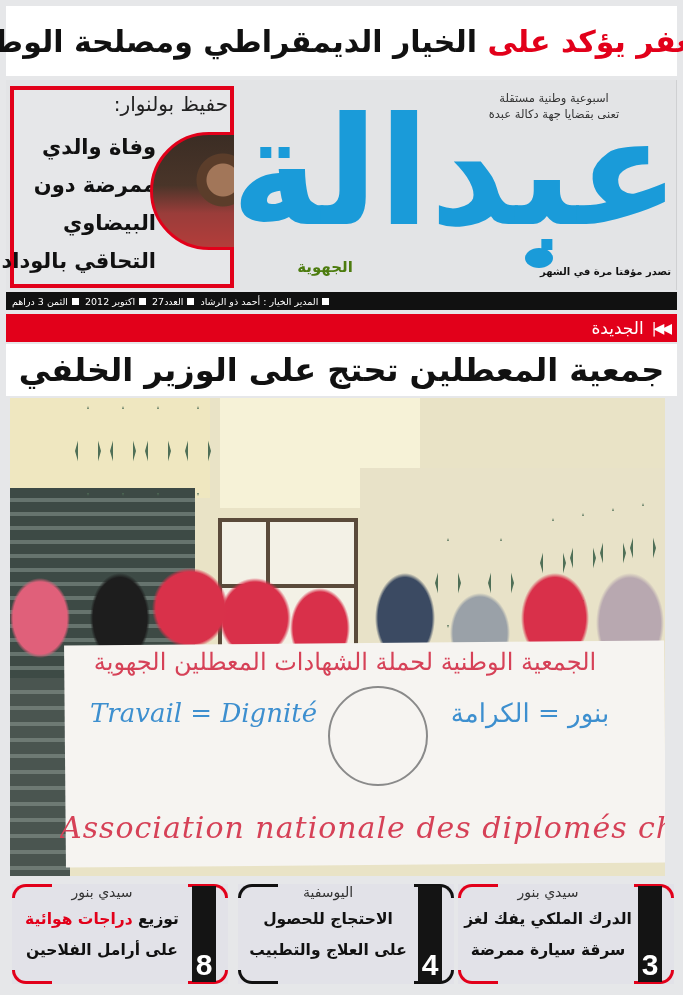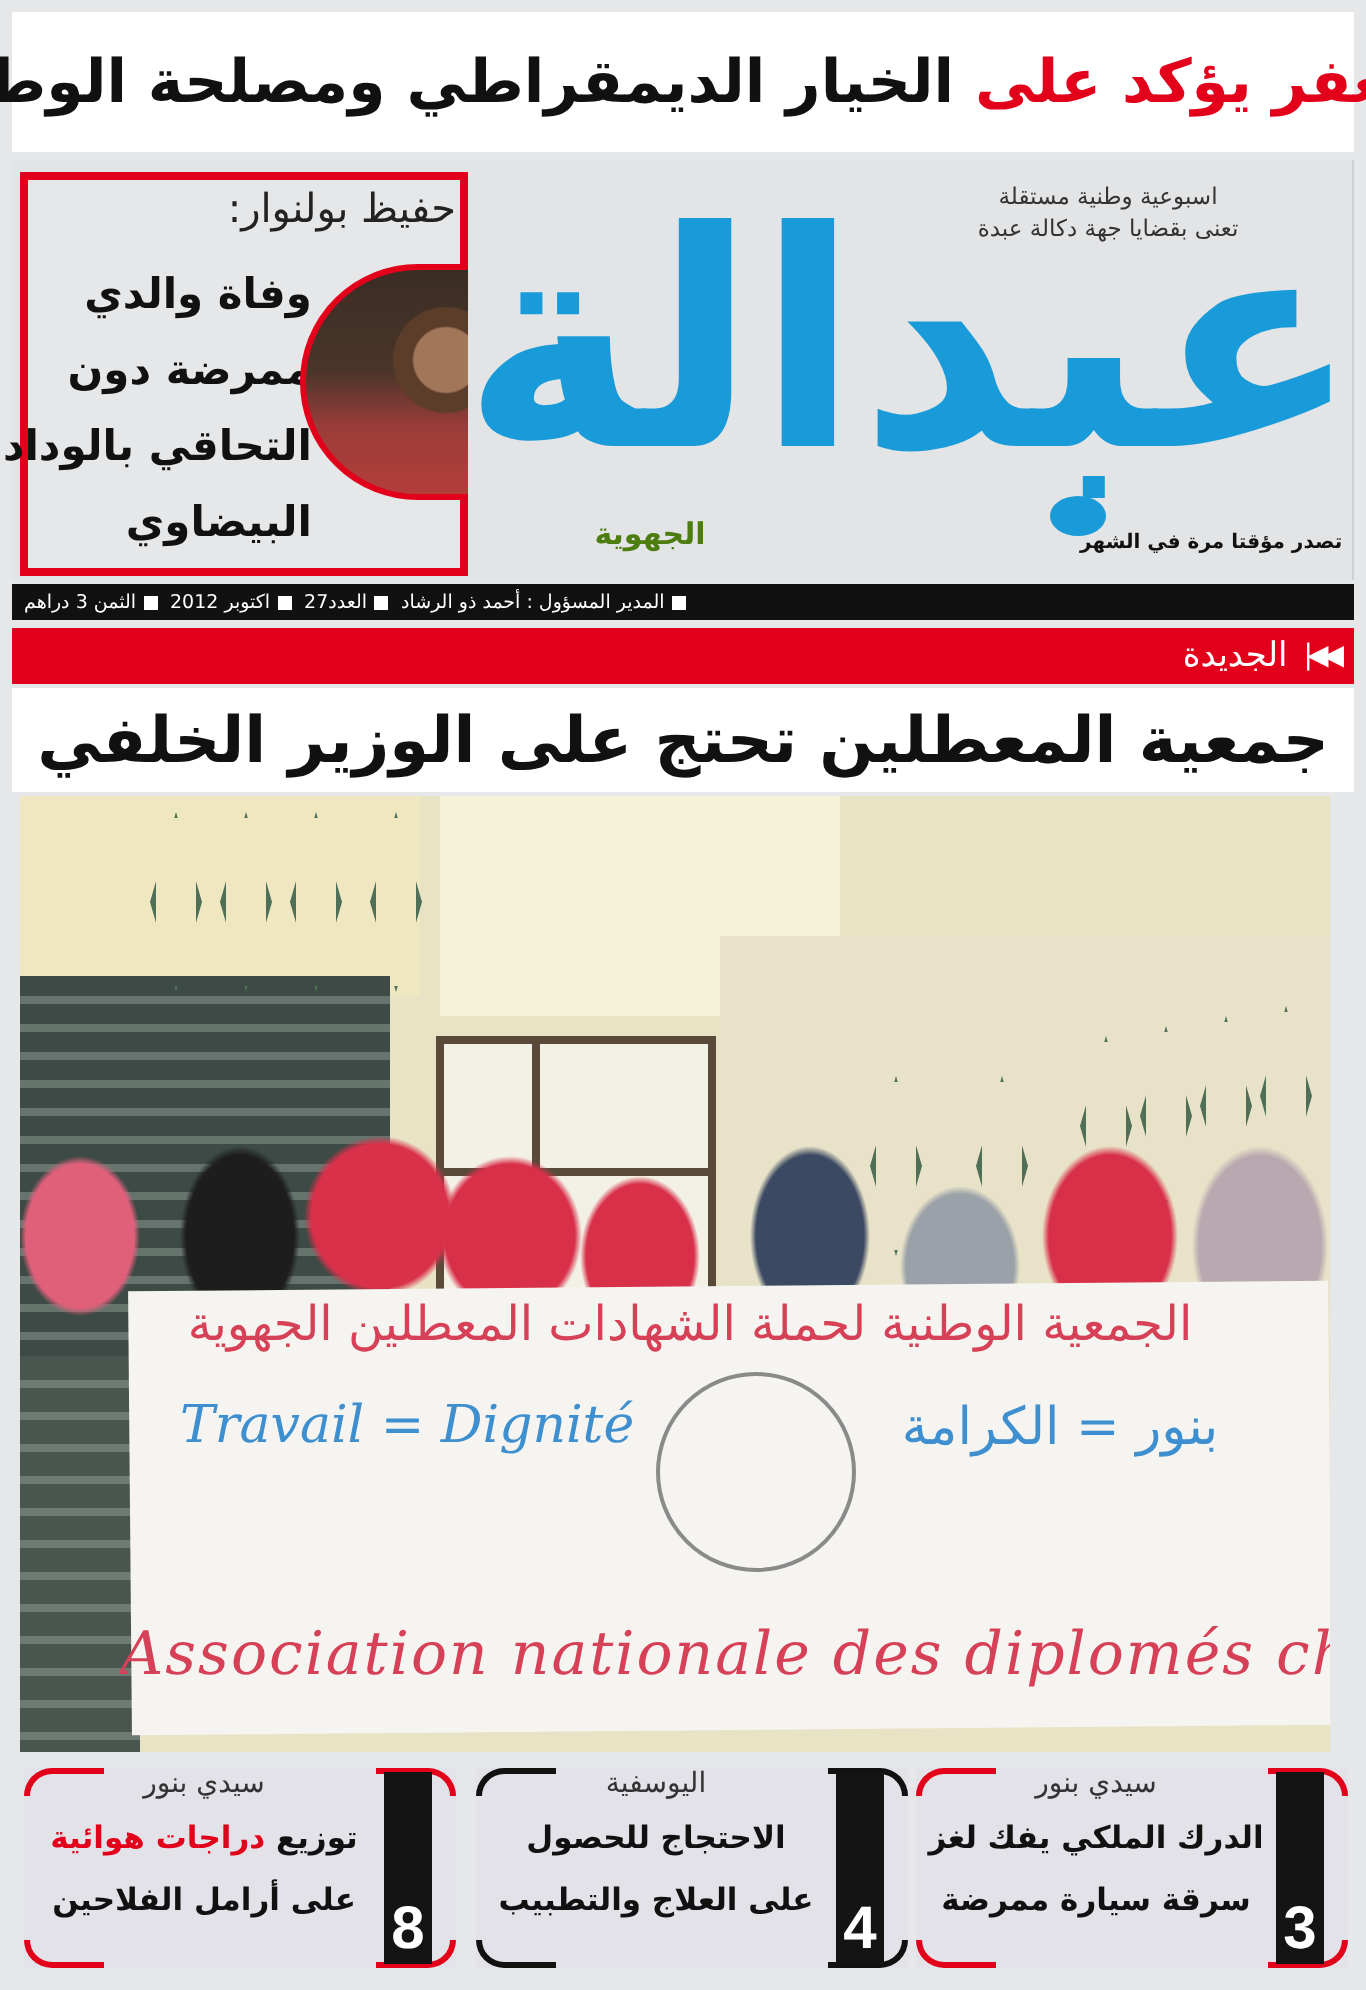--- a/index.html
+++ b/index.html
@@ -224,41 +224,41 @@
   </div>
 </div>
 
 <div class="abs masthead"></div>
 
 <div class="abs interview-box"></div>
 <div class="abs interview-name">حفيظ بولنوار:</div>
 <div class="abs interview-quote">
   <div>وفاة والدي</div>
   <div>ممرضة دون</div>
+  <div>البيضاوي</div>
   <div style="white-space:nowrap;">التحاقي بالوداد</div>
-  <div>البيضاوي</div>
 </div>
 <div class="abs interview-photo-wrap">
   <div class="interview-photo"></div>
 </div>
 
 <div class="abs logo-text">عبدالة</div>
 <div class="abs logo-subtitle">
   <div>اسبوعية وطنية مستقلة</div>
   <div>تعنى بقضايا جهة دكالة عبدة</div>
 </div>
 <div class="abs logo-dot"></div>
 <div class="abs logo-regional">الجهوية</div>
 <div class="abs logo-frequency">تصدر مؤقتا مرة في الشهر</div>
 
 <div class="abs meta-bar">
   <div class="inner">
     <span class="meta-item">
         <span class="sq"></span>
-        <span>المدير المسؤول : أحمد ذو الرشاد</span>
+        <span>المدير الخيار : أحمد ذو الرشاد</span>
       </span>
     <span class="meta-item">
         <span class="sq"></span>
         <span>العدد27</span>
       </span>
     <span class="meta-item">
         <span class="sq"></span>
         <span>اكتوبر 2012</span>
       </span>
     <span class="meta-item">

